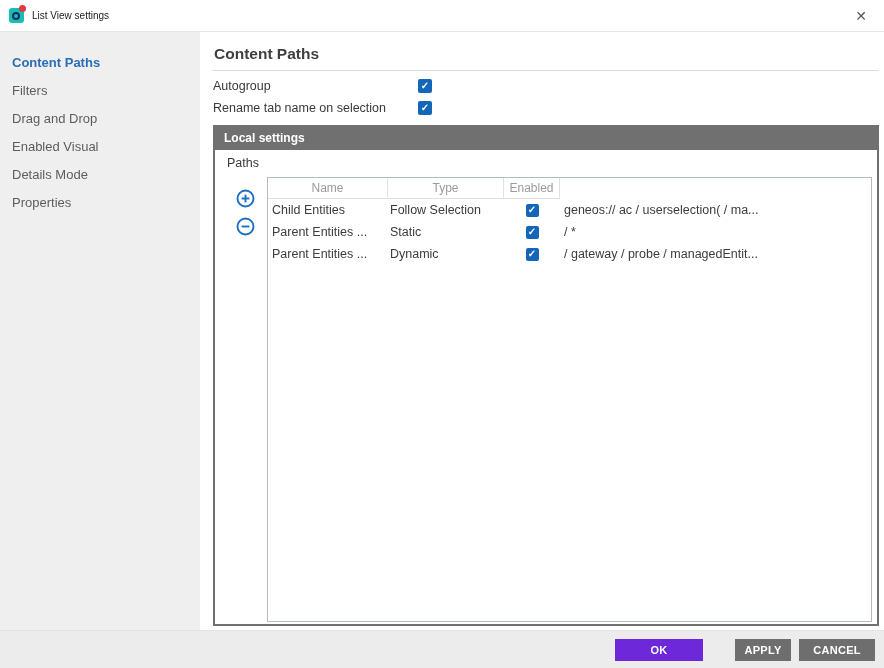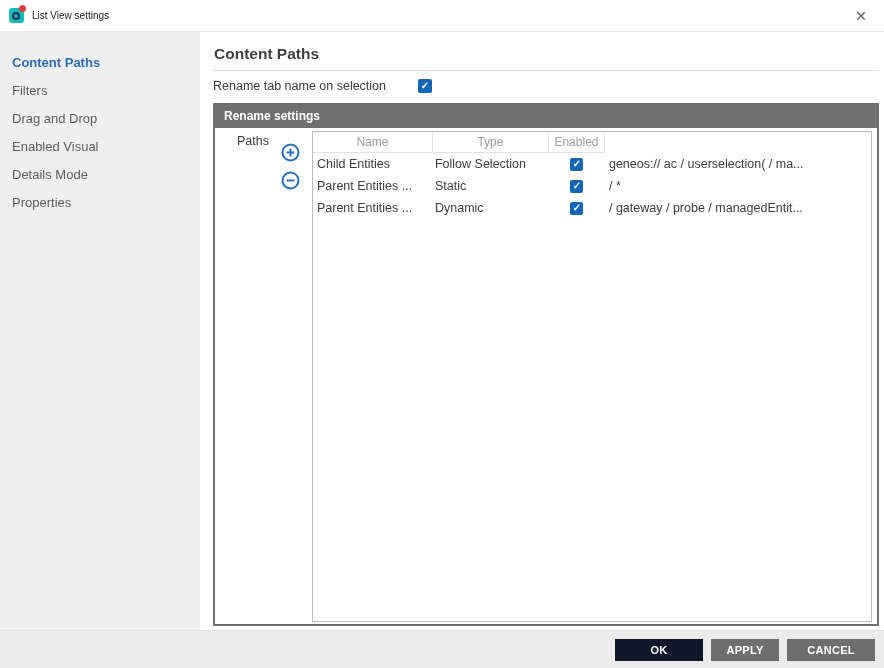--- a/index.html
+++ b/index.html
@@ -29,21 +29,21 @@
   .opt-row { display:flex; align-items:center; margin-top:8px; }
   .opt-row:first-of-type { margin-top:10px; }
   .opt-label { font-size:12.5px; color:#3a3a3a; min-width:205px; padding-right:4px; }
 
   .checkbox { width:14px; height:14px; background:#1467b8; border-radius:2px; display:inline-flex; align-items:center; justify-content:center; flex:0 0 14px; }
   .checkbox::after { content:"✓"; color:#fff; font-size:10px; font-weight:bold; line-height:1; }
 
   
   .group { margin-top:10px; margin-bottom:4px; border:2px solid #707070; flex:1 1 auto; display:flex; flex-direction:column; min-height:0; }
   .group-header { background:#707070; color:#fff; font-weight:bold; font-size:12px; padding:4px 9px 5px 9px; }
-  .group-body { flex:1 1 auto; background:#fff; display:flex; flex-direction:row; padding:3px 2px 2px 19px; min-height:0;border-radius:20px; }
+  .group-body { flex:1 1 auto; background:#fff; display:flex; flex-direction:column; padding:3px 2px 2px 9px; min-height:0;border-radius:20px; }
   .section-label { font-size:12.5px; color:#3a3a3a; padding:3px 0 7px 3px; }
 
   .table-area { flex:1 1 auto; display:flex; min-height:0; }
   .gutter { width:43px; flex:0 0 43px; display:flex; flex-direction:column; align-items:center; gap:9px; padding-top:12px; }
   .circle-btn { width:19px; height:19px; cursor:default; background:#fff; border:none; padding:0; }
   .circle-btn svg { display:block; }
 
   .grid { flex:1 1 auto; border:1px solid #b4bbc2; margin-right:3px; display:flex; flex-direction:column; background:#fff; min-width:0; }
   .thead { display:flex; height:21px; flex:0 0 21px; }
   .th { font-size:12px; color:#9b9b9b; text-align:center; line-height:20px; border-right:1px solid #e1e1e1; border-bottom:1px solid #e1e1e1; background:#fff; }
@@ -56,23 +56,23 @@
   .td.c-name { width:120px; flex:0 0 120px; padding-left:4px; }
   .td.c-type { width:116px; flex:0 0 116px; padding-left:2px; }
   .td.c-enabled { width:56px; flex:0 0 56px; display:flex; justify-content:center; }
   .td.c-enabled .checkbox { width:13px; height:13px; flex-basis:13px; }
   .td.c-path { flex:1 1 auto; padding-left:4px; }
   .grid-filler { flex:1 1 auto; }
 
   
   .footer { height:38px; flex:0 0 38px; background:#ececec; display:flex; align-items:center; justify-content:flex-end; gap:8px; padding-right:9px; border-top:1px solid #e2e2e2; }
   .btn { height:22px; border:none; color:#fff; font-family:"Liberation Sans", sans-serif; font-size:11px; font-weight:bold; display:flex; align-items:center; justify-content:center; background:#6e6e6e; cursor:default; letter-spacing:0.3px; }
-  .btn.ok { width:88px; background:#0f172a; }
-  .btn.apply { width:68px; }
-  .btn.cancel { width:88px; }
+  .btn.ok { width:88px; background:#6d28d9; }
+  .btn.apply { width:56px;margin-left:24px; }
+  .btn.cancel { width:76px; }
 </style>
 </head>
 <body>
 
 <div class="dialog">
 
   <div class="titlebar">
     <span class="app-icon">
       <span class="lens"></span>
       <span class="dot"></span>
@@ -89,26 +89,30 @@
       <div class="nav-item">Drag and Drop</div>
       <div class="nav-item">Enabled Visual</div>
       <div class="nav-item">Details Mode</div>
       <div class="nav-item">Properties</div>
     </div>
 
     <div class="main">
       <div class="page-heading">Content Paths</div>
 
       <div class="opt-row">
+        <span class="opt-label">Autogroup</span>
+        <span class="checkbox"></span>
+      </div>
+      <div class="opt-row">
         <span class="opt-label">Rename tab name on selection</span>
         <span class="checkbox"></span>
       </div>
 
       <div class="group">
-        <div class="group-header">Rename settings</div>
+        <div class="group-header">Local settings</div>
         <div class="group-body">
           <div class="section-label">Paths</div>
 
           <div class="table-area">
             <div class="gutter">
               <button class="circle-btn" aria-label="add">
                 <svg width="19" height="19" viewBox="0 0 19 19">
                   <circle cx="9.5" cy="9.5" r="8" fill="none" stroke="#1b6ec2" stroke-width="1.9"></circle>
                   <line x1="5.6" y1="9.5" x2="13.4" y2="9.5" stroke="#1b6ec2" stroke-width="1.9"></line>
                   <line x1="9.5" y1="5.6" x2="9.5" y2="13.4" stroke="#1b6ec2" stroke-width="1.9"></line>

